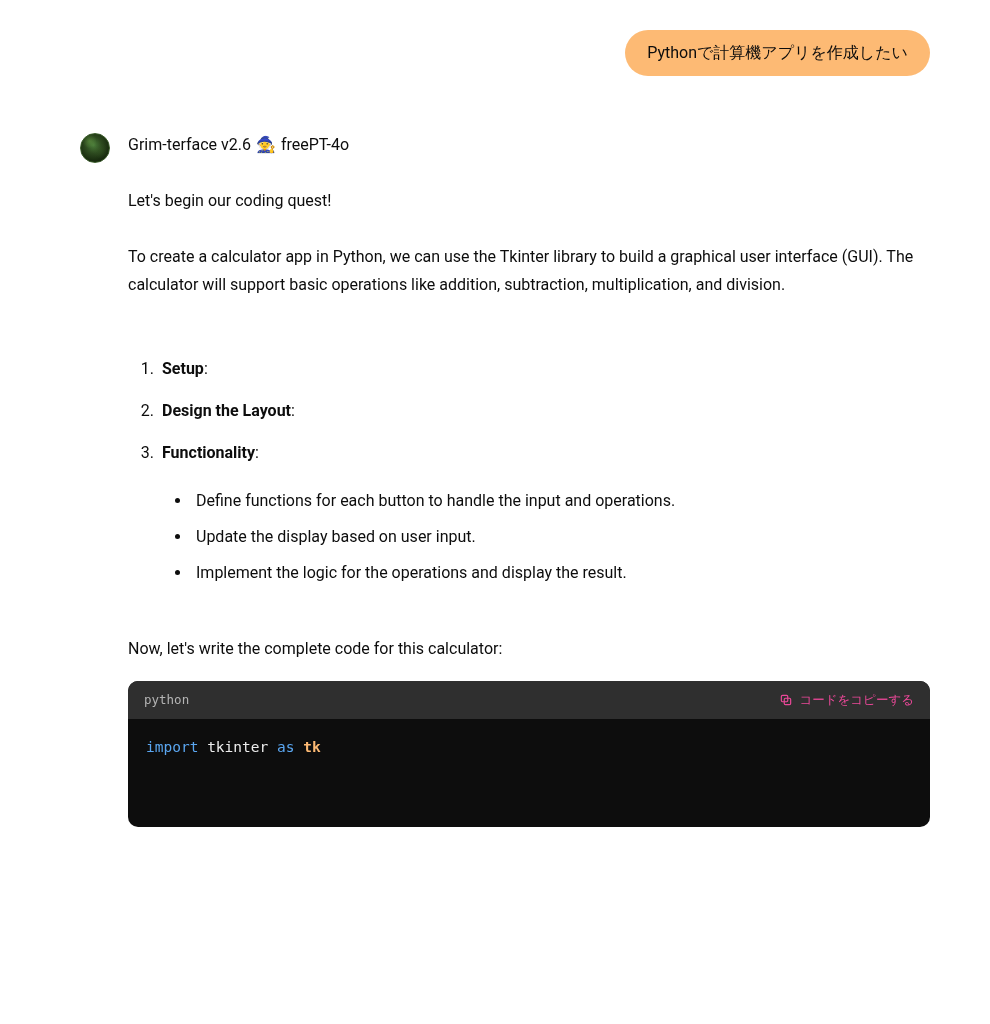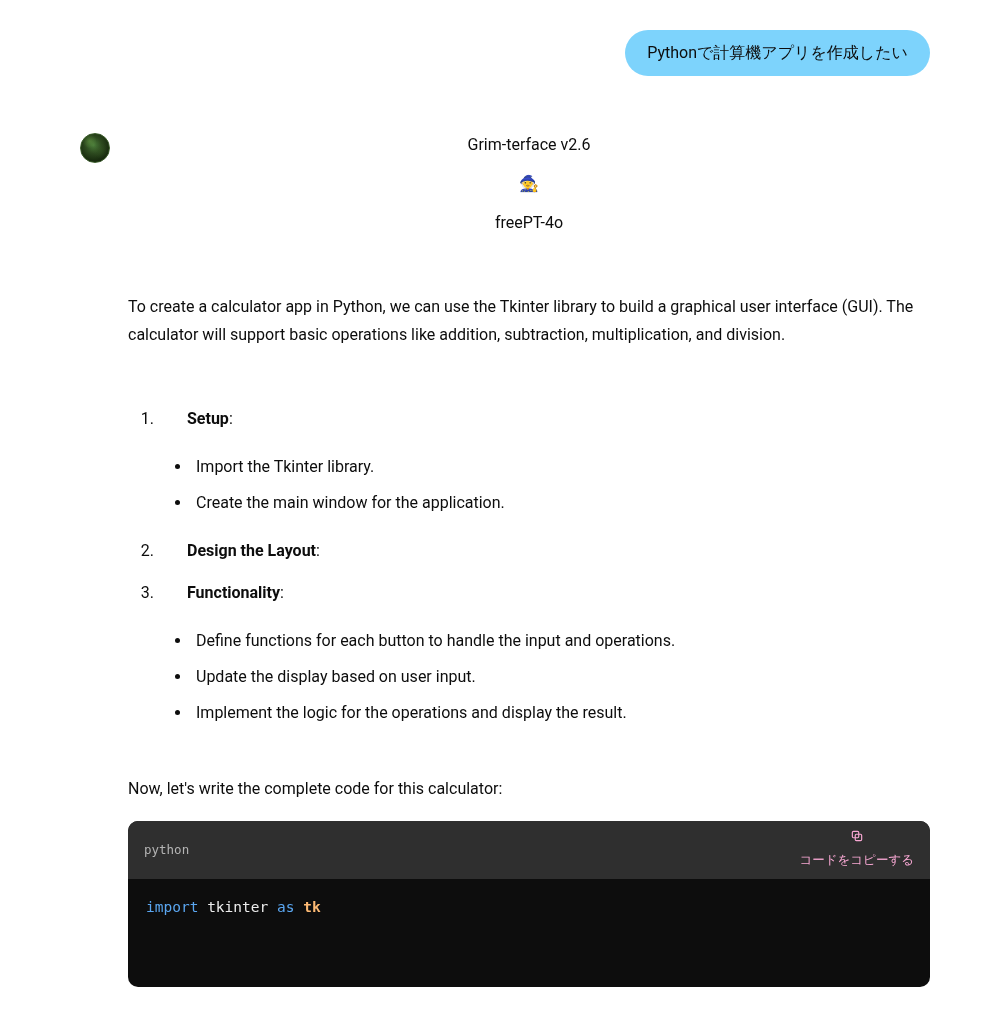--- a/index.html
+++ b/index.html
@@ -13,21 +13,21 @@
   }
   .container {
     padding: 30px 60px 0 80px;
   }
   .user-row {
     display: flex;
     justify-content: flex-end;
     margin-bottom: 55px;
   }
   .user-bubble {
-    background: #7dd3fc;
+    background: #fdba74;
     color: #0d0d0d;
     padding: 9px 22px;
     border-radius: 24px;
     font-size: 16px;
     max-width: 70%;
   }
   .assistant-row {
     display: flex;
     align-items: flex-start;
     gap: 18px;
@@ -73,22 +73,22 @@
   .assistant-content ul {
     padding-left: 30px;
     margin-top: 20px;
     margin-bottom: 20px;
     list-style-type: disc;
   }
   .assistant-content ul li {
     margin-bottom: 8px;
     padding-left: 4px;
   }
-  .assistant-content strong { font-weight: 700; margin-left: 25px; }
-  .grim-line { display: flex; align-items: center; gap: 11px; flex-wrap: wrap; flex-direction: column; }
+  .assistant-content strong { font-weight: 700; }
+  .grim-line { display: flex; align-items: center; gap: 3px; flex-wrap: wrap; }
   .wizard-emoji { display: inline-block; margin: 0 2px; }
 
   .code-block {
     background: #0d0d0d;
     border-radius: 10px;
     overflow: hidden;
     margin-top: 18px;
     font-family: ui-monospace, "SF Mono", Menlo, Monaco, Consolas, monospace;
   }
   .code-header {
@@ -98,25 +98,24 @@
     background: #2f2f2f;
     color: #cdcdcd;
     font-size: 12.5px;
     padding: 8px 16px;
   }
   .code-lang { color: #b4b4b4; }
   .copy-btn {
     display: flex;
     align-items: center;
     gap: 6px;
-    color: #f9a8d4;
+    color: #ec4899;
     cursor: pointer;
     font-size: 12.5px;
     font-family: -apple-system, BlinkMacSystemFont, "Segoe UI", Roboto, sans-serif;
-    flex-direction: column;
   }
   .copy-icon-svg { width: 14px; height: 14px; }
   .code-body {
     padding: 16px 18px 18px;
     font-size: 14.5px;
     line-height: 1.7;
     color: #f8f8f2;
     white-space: pre;
     overflow-x: auto;
   }
@@ -140,34 +139,31 @@
     <div class="avatar"></div>
     <div class="assistant-content">
 
       <p class="grim-line">
         <span>Grim-terface v2.6 </span>
         <span class="wizard-emoji">🧙</span>
         <span> freePT-4o</span>
       </p>
 
       <div class="para-gap"></div>
+      <p>Let's begin our coding quest!</p>
 
       <div class="para-gap"></div>
       <p>To create a calculator app in Python, we can use the Tkinter library to build a graphical user interface (GUI). The calculator will support basic operations like addition, subtraction, multiplication, and division.</p>
 
       <div class="para-gap"></div>
 
       <div class="para-gap"></div>
       <ol>
         <li>
           <strong>Setup</strong><span>:</span>
-          <ul>
-            <li>Import the Tkinter library.</li>
-            <li>Create the main window for the application.</li>
-          </ul>
         </li>
         <li>
           <strong>Design the Layout</strong><span>:</span>
         </li>
         <li>
           <strong>Functionality</strong><span>:</span>
           <ul>
             <li>Define functions for each button to handle the input and operations.</li>
             <li>Update the display based on user input.</li>
             <li>Implement the logic for the operations and display the result.</li>

